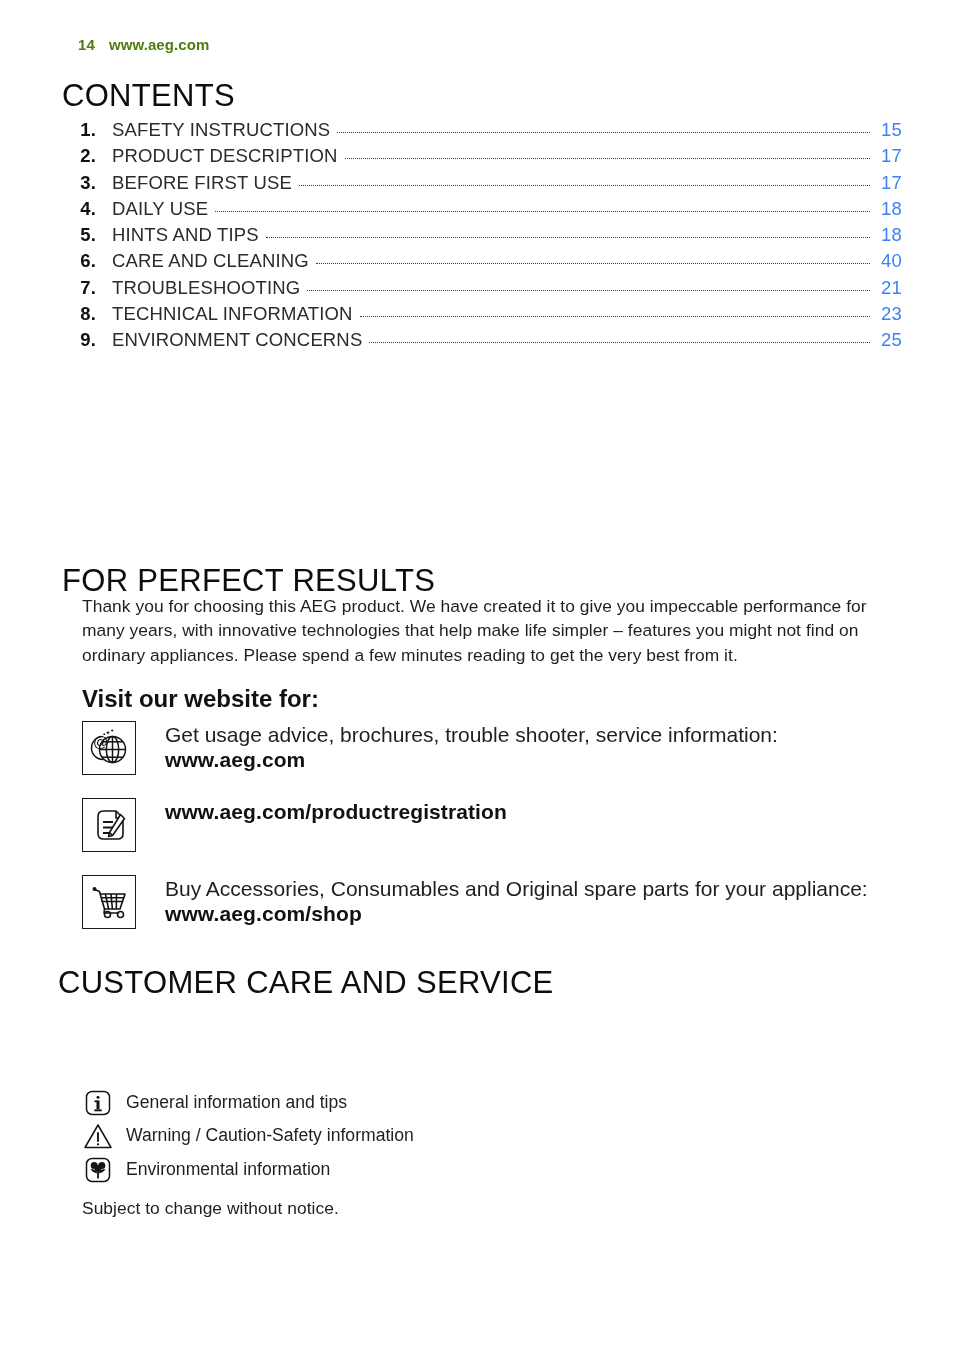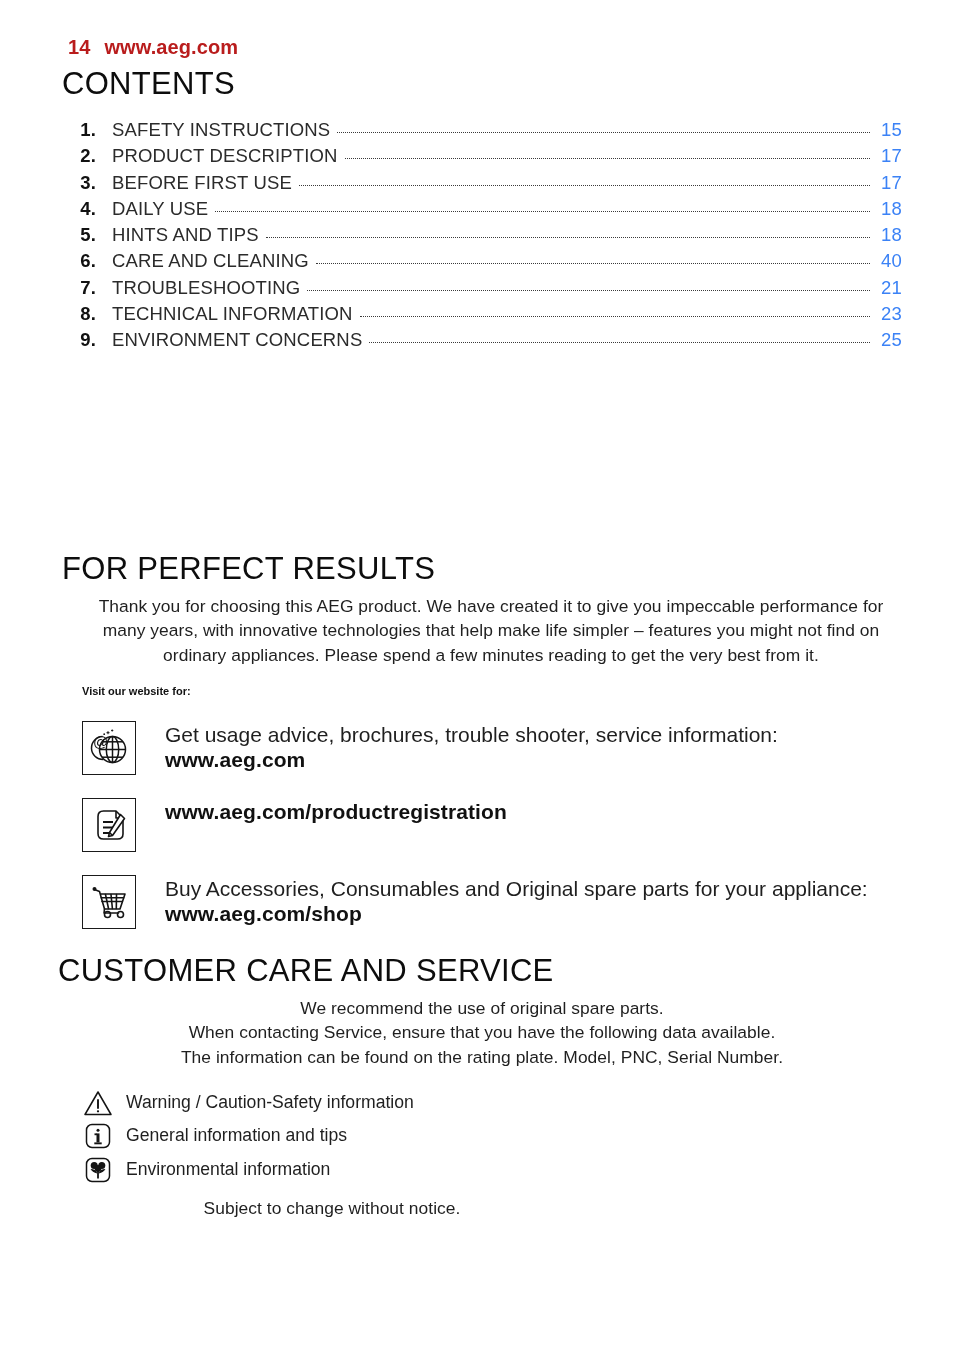--- a/index.html
+++ b/index.html
@@ -19,39 +19,40 @@
     position: absolute;
     inset: 0;
     width: 954px;
     height: 1352px;
     overflow: hidden;
   }
 
   
   .runhead {
     position: absolute;
-    left: 68px;
+    left: 78px;
     top: 36px;
     display: flex;
     align-items: baseline;
     gap: 14px;
-    font-size: 20px;
+    font-size: 15px;
     font-weight: bold;
     letter-spacing: 0.1px;
-    color: #b91c1c;
+    color: #4d7c0f;
   }
 
   
   .h1 {
     position: absolute;
     font-size: 31px;
     font-weight: normal;
     letter-spacing: 0.3px;
     color: #0d0d0d;
     white-space: nowrap;
+    margin-top: 12px;
   }
   #contents-heading { left: 62px; top: 66px; }
   #perfect-heading  { left: 62px; top: 551px; }
   #care-heading     { left: 58px; top: 953px; }
 
   
   .toc {
     position: absolute;
     left: 62px;
     top: 119px;
@@ -91,31 +92,30 @@
     color: #3b82f6;
   }
 
   
   .para {
     position: absolute;
     font-size: 17.4px;
     line-height: 24.3px;
     color: #1f1f1f;
     letter-spacing: 0.05px;
-    text-align: center;
   }
   #perfect-para { left: 82px; top: 594px; width: 818px; }
   #care-para    { left: 82px; top: 996px; width: 800px; }
   #notice-para  { left: 82px; top: 1196px; width: 500px; }
 
   .strongline {
     position: absolute;
     left: 82px;
     top: 685px;
-    font-size: 11px;
+    font-size: 24px;
     font-weight: bold;
     color: #111;
   }
 
   
   .weblist {
     position: absolute;
     left: 82px;
     top: 721px;
     width: 830px;
@@ -308,48 +308,43 @@
       </g>
       <circle cx="7.5" cy="9" r="2" fill="#141414"></circle>
     </svg>
         </span>
         <span class="web-text"><span>Buy Accessories, Consumables and Original spare parts for your appliance:</span><span class="url">www.aeg.com/shop</span></span>
       </div>
     </div>
 
   <div class="h1" id="care-heading">CUSTOMER CARE AND SERVICE</div>
 
-  <div class="para" id="care-para">
-      <div>We recommend the use of original spare parts.</div>
-      <div>When contacting Service, ensure that you have the following data available.</div>
-      <div>The information can be found on the rating plate. Model, PNC, Serial Number.</div>
-    </div>
 
   <div class="legend" id="legend">
-      <div class="legend-row">
-        <span class="legend-icon">
-          <svg width="30" height="28" viewBox="0 0 30 28">
-      <path d="M15 3 L28 25.5 L2 25.5 Z" fill="none" stroke="#141414" stroke-width="1.5" stroke-linejoin="round"></path>
-      <line x1="15" y1="11" x2="15" y2="19" stroke="#141414" stroke-width="1.9" stroke-linecap="round"></line>
-      <circle cx="15" cy="22.3" r="1.15" fill="#141414"></circle>
-    </svg>
-        </span>
-        <span class="legend-label">Warning / Caution-Safety information</span>
-      </div>
       <div class="legend-row">
         <span class="legend-icon">
           <svg width="28" height="28" viewBox="0 0 28 28">
       <rect x="2.5" y="2.5" width="23" height="23" rx="5.5" ry="5.5" fill="none" stroke="#141414" stroke-width="1.5"></rect>
       <circle cx="14" cy="8.3" r="1.5" fill="#141414"></circle>
       <rect x="12.5" y="11.4" width="3" height="9" fill="#141414"></rect>
       <rect x="10.3" y="20.4" width="7.4" height="1.9" fill="#141414"></rect>
       <rect x="10.5" y="11.4" width="2.5" height="1.8" fill="#141414"></rect>
     </svg>
         </span>
         <span class="legend-label">General information and tips</span>
+      </div>
+      <div class="legend-row">
+        <span class="legend-icon">
+          <svg width="30" height="28" viewBox="0 0 30 28">
+      <path d="M15 3 L28 25.5 L2 25.5 Z" fill="none" stroke="#141414" stroke-width="1.5" stroke-linejoin="round"></path>
+      <line x1="15" y1="11" x2="15" y2="19" stroke="#141414" stroke-width="1.9" stroke-linecap="round"></line>
+      <circle cx="15" cy="22.3" r="1.15" fill="#141414"></circle>
+    </svg>
+        </span>
+        <span class="legend-label">Warning / Caution-Safety information</span>
       </div>
       <div class="legend-row">
         <span class="legend-icon">
           <svg width="28" height="28" viewBox="0 0 28 28">
       <rect x="2.5" y="2.5" width="23" height="23" rx="5.5" ry="5.5" fill="none" stroke="#141414" stroke-width="1.5"></rect>
       <g fill="#141414">
         <circle cx="10.2" cy="9.6" r="3.5"></circle>
         <circle cx="17.8" cy="9.6" r="3.5"></circle>
         <circle cx="14" cy="12.5" r="3.4"></circle>
         <path d="M13.1 13.5 L14.9 13.5 L14.9 22.5 L13.1 22.5 Z"></path>

